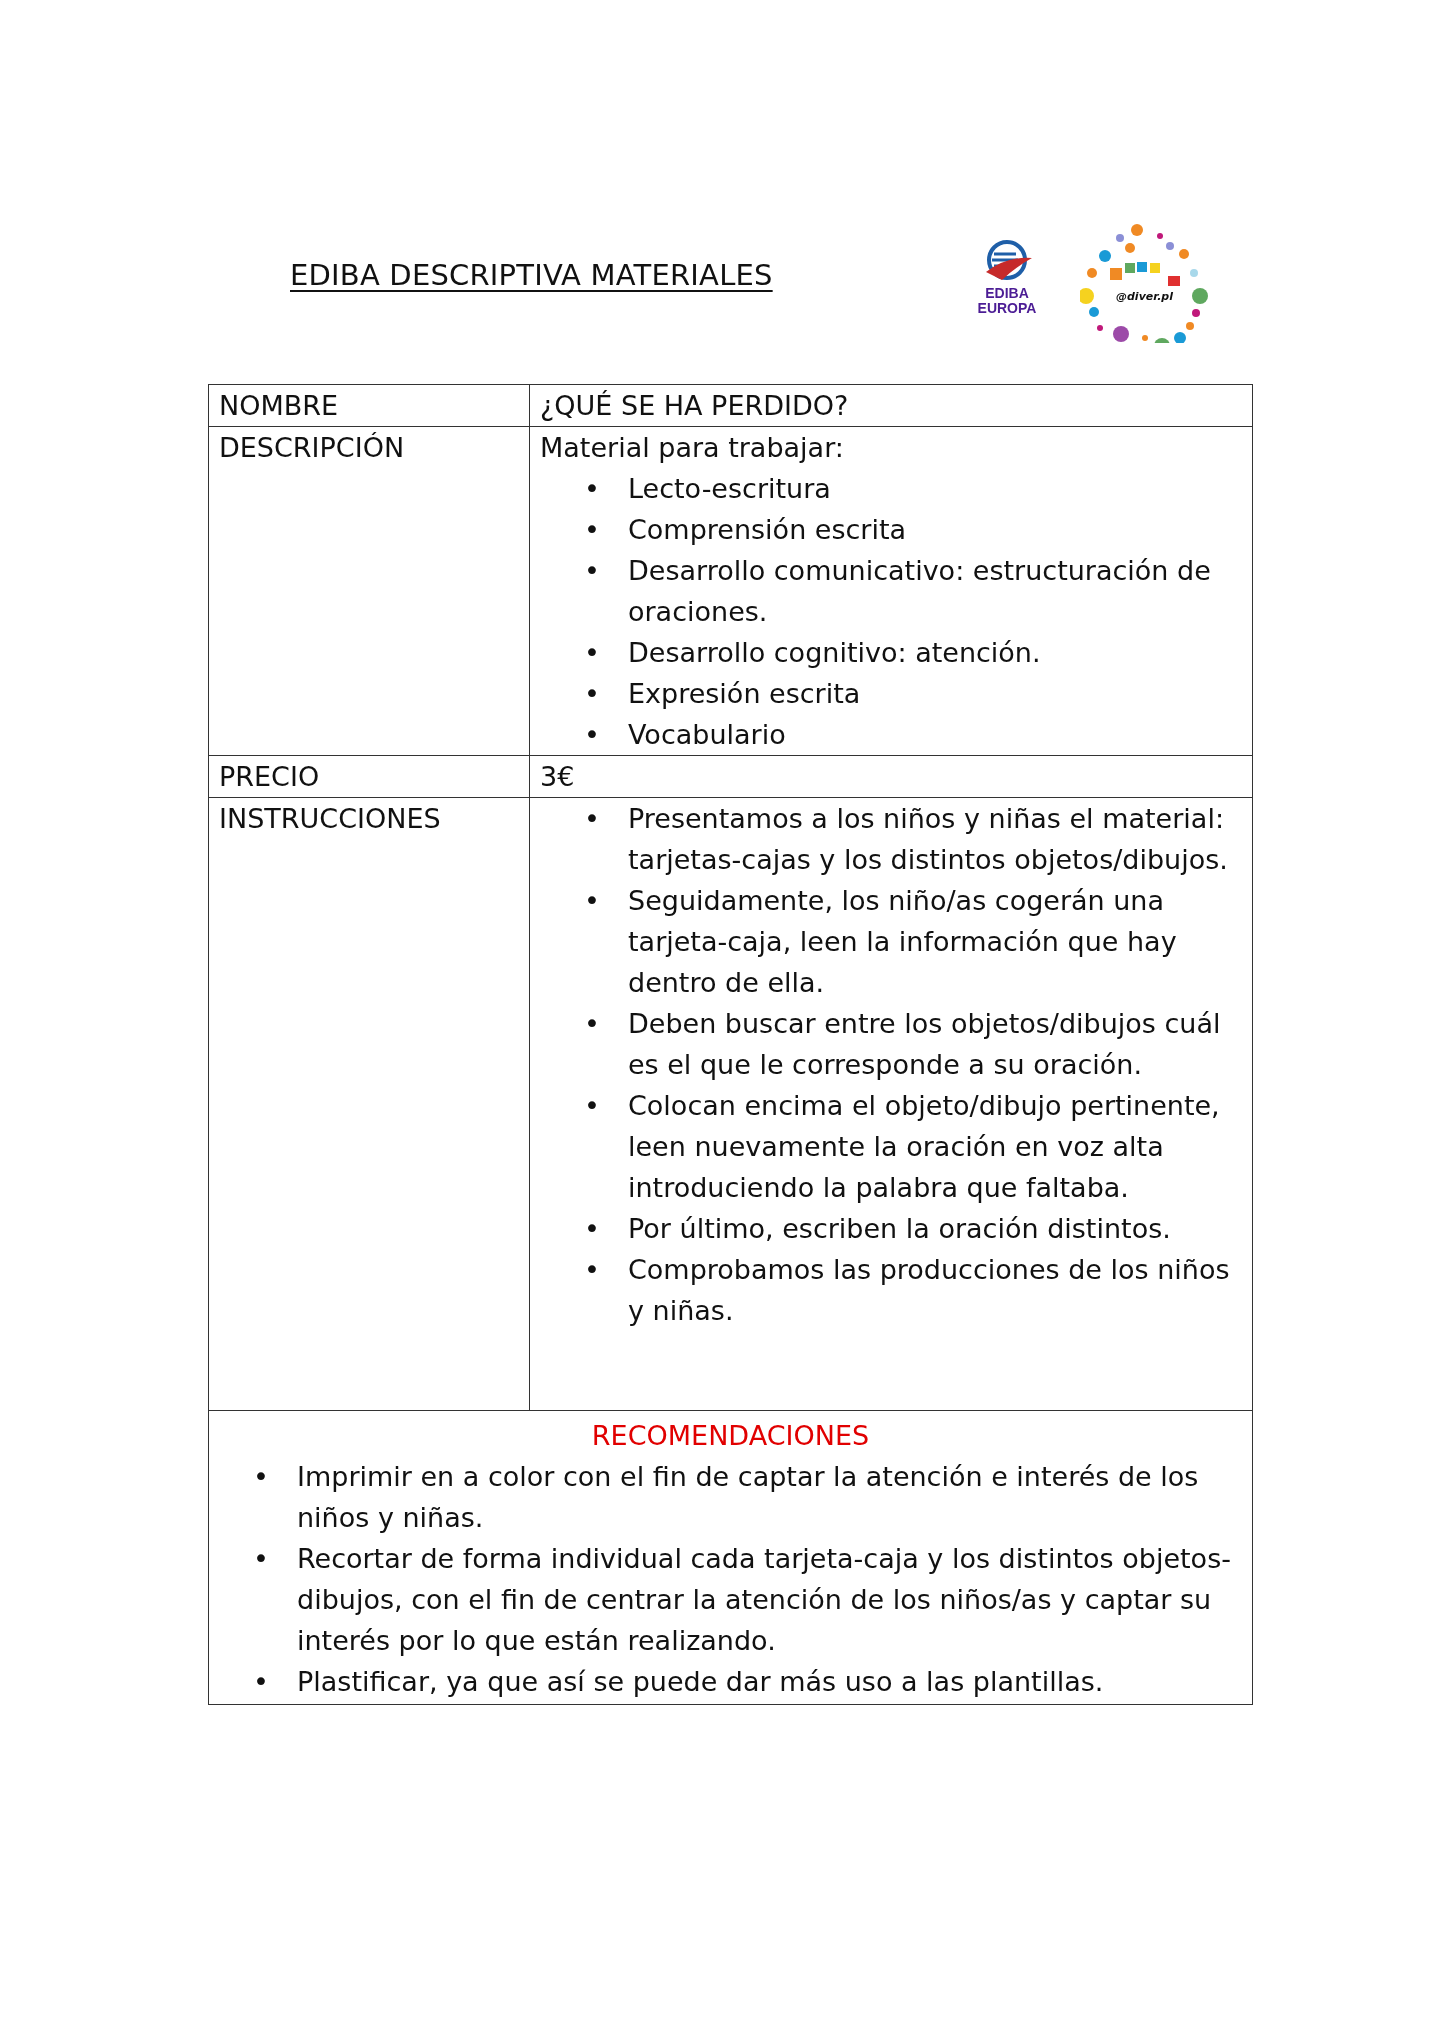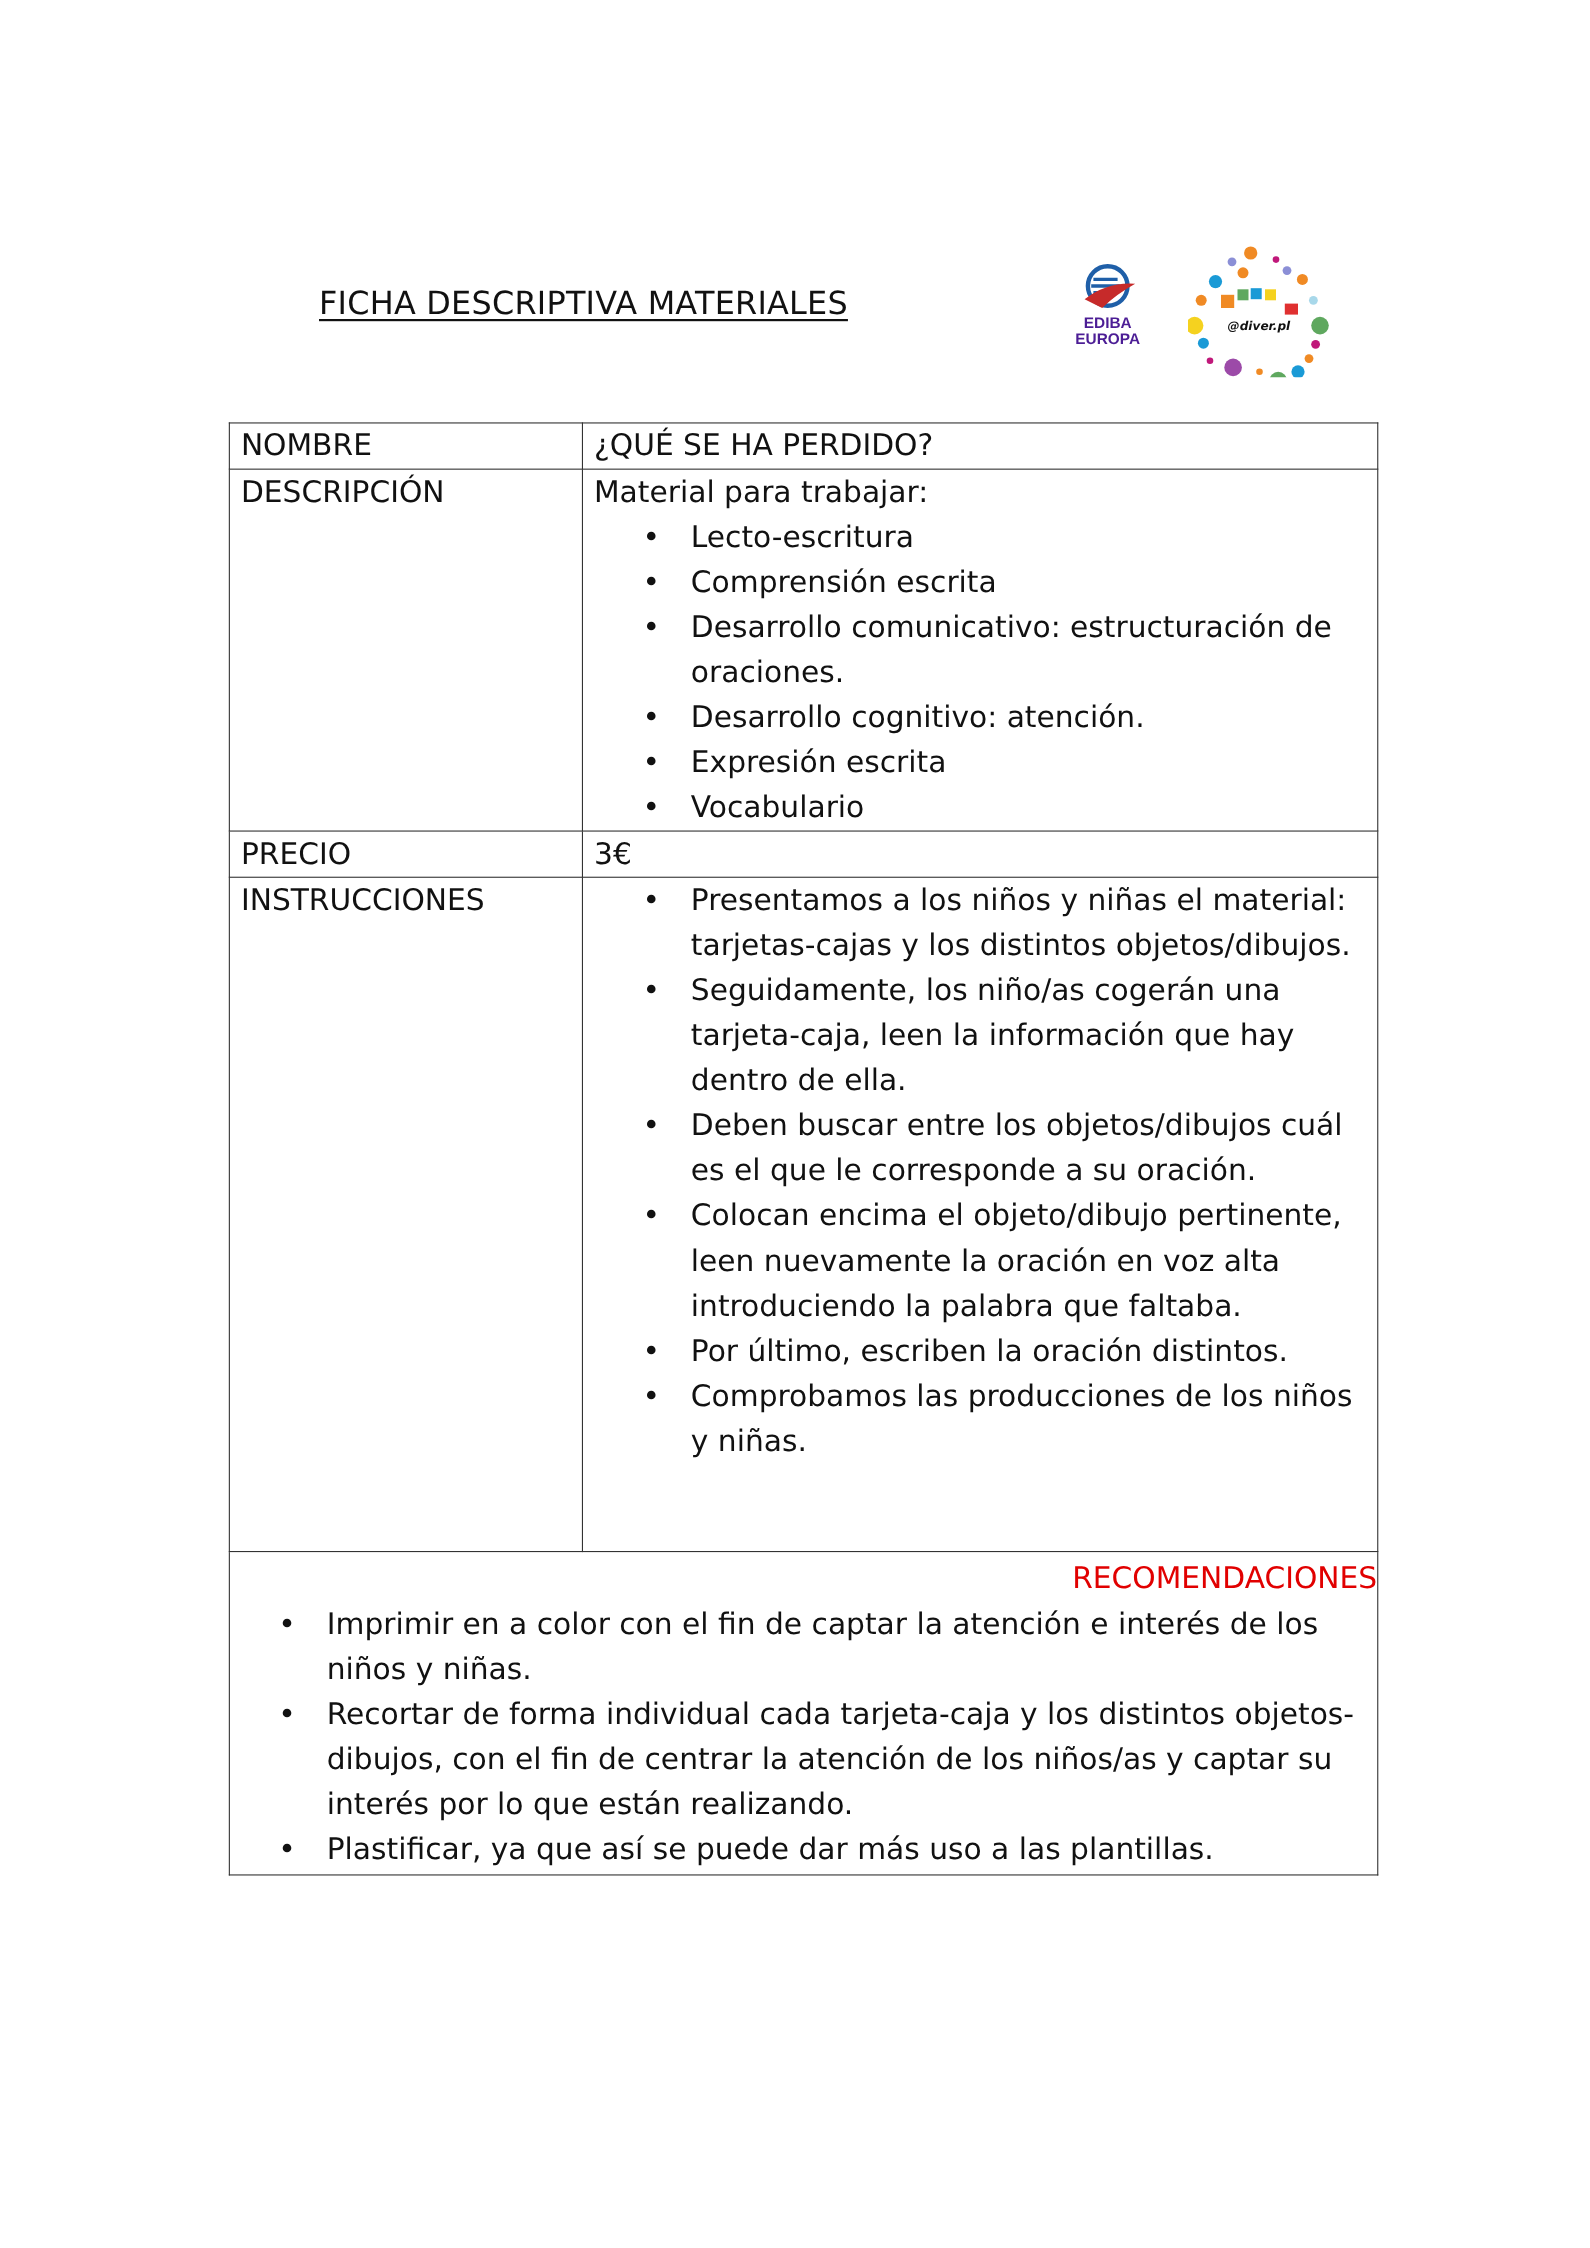--- a/index.html
+++ b/index.html
@@ -15,27 +15,27 @@
     .logo-diver .handle { position: absolute; left: 36px; top: 72px; font-size: 11px; font-style: italic; font-weight: bold; }
 
     table.sheet { position: absolute; left: 208px; top: 384px; width: 1045px; border-collapse: collapse;
                   font-size: 27px; line-height: 41px; }
     table.sheet td { border: 1.5px solid #333; vertical-align: top; padding: 0 10px; }
     td.label { width: 300px; padding-left: 14px; }
     td.value { padding-left: 14px; }
     ul.bullets { margin: 0; padding-left: 88px; list-style: none; }
     ul.bullets li { position: relative; }
     ul.bullets li::before { content: "•"; position: absolute; left: -44px; top: 0; }
-    .rec-title { text-align: right; color: #e10000; margin-top: 4px; }
+    .rec-title { text-align: center; color: #e10000; margin-top: 4px; }
     ul.rec { padding-left: 88px; padding-right: 16px; margin: 0 0 2px 0; }
   </style>
 </head>
 <body>
 
-<div class="title">FICHA DESCRIPTIVA MATERIALES</div>
+<div class="title">EDIBA DESCRIPTIVA MATERIALES</div>
 
 <div class="logo-ediba">
   <svg width="70" height="46" viewBox="0 0 70 46">
     <circle cx="35" cy="22" r="18" fill="none" stroke="#1f5fa8" stroke-width="4"></circle>
     <path d="M22 16 h22 M20 22 h26 M22 28 h18" stroke="#1f5fa8" stroke-width="3"></path>
     <path d="M14 34 Q35 18 60 20 Q42 30 30 42 Q22 38 14 34Z" fill="#c62a2a"></path>
   </svg>
   <div class="name">EDIBA</div>
   <div class="name sub">EUROPA</div>
 </div>

